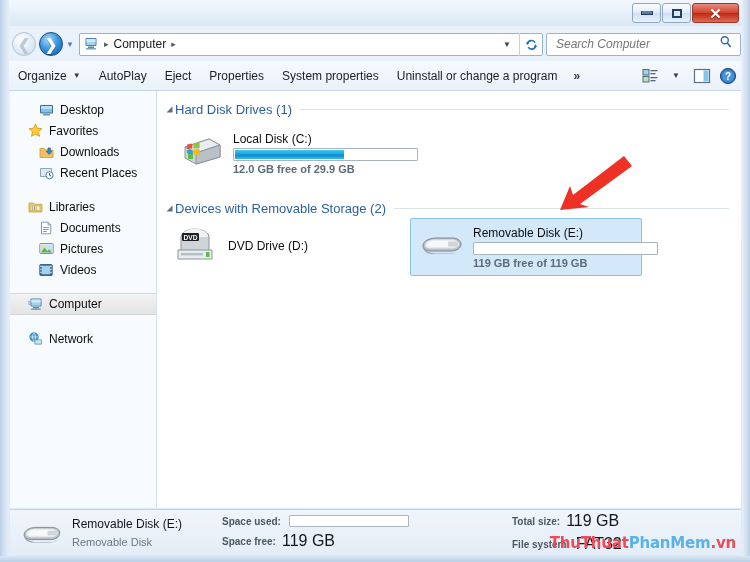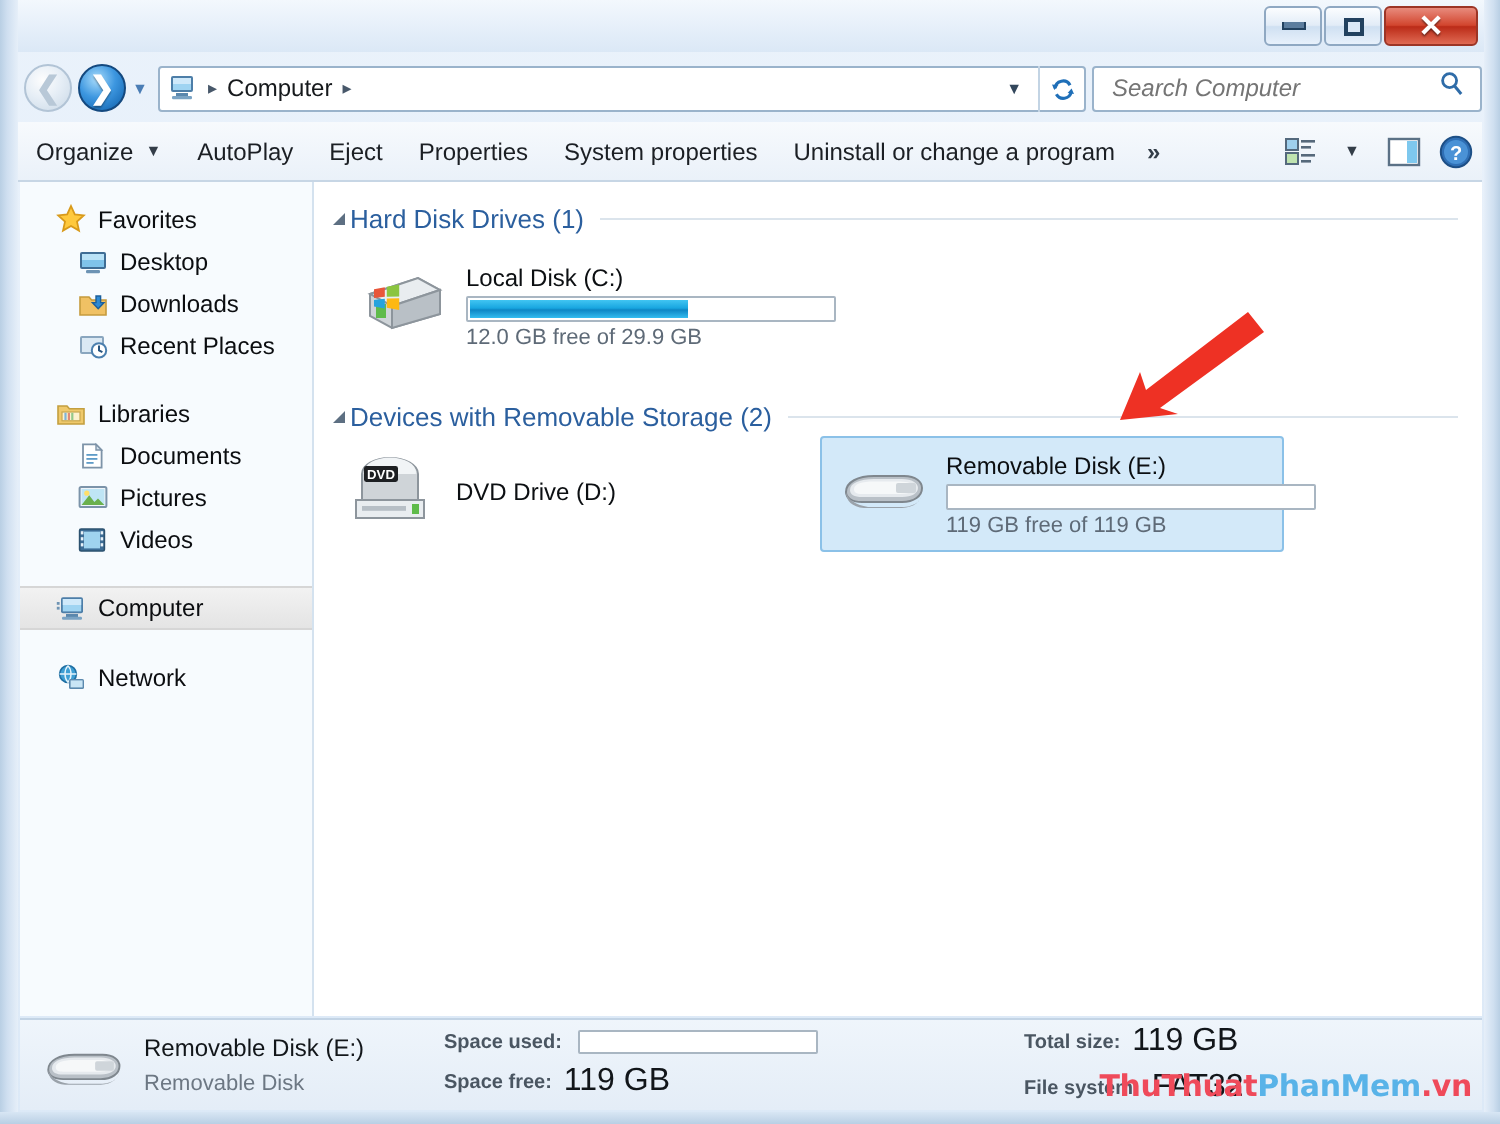--- a/index.html
+++ b/index.html
@@ -228,21 +228,21 @@
     border: 1px solid #a9b6c2;
     border-radius: 1px;
     box-sizing: border-box;
     padding: 1px;
     overflow:hidden;
   }
   .meter-fill {
     height: 100%;
     background: linear-gradient(180deg,#41c5f2 0%, #18a6e0 45%, #0e86c4 55%, #35bdf0 100%);
   }
-  .tile-sub { font-size: 11px; color:#5e6a77; white-space:nowrap; }
+  .tile-sub { font-size: 11px; color:#5e6a77; white-space:nowrap;font-weight:bold; }
 
   .dvd-tile { display:flex; align-items:center; gap: 9px; padding-left: 14px; margin-top: 8px;}
 
   
   .details {
     position:absolute;
     left: 10px; top: 509px;
     width: 731px; height: 46px;
     background: linear-gradient(180deg,#eff5fb 0%, #e4edf7 100%);
     border-top: 1px solid #c3d4e5;
@@ -392,38 +392,38 @@
         <circle cx="9" cy="9" r="7.6" fill="#2f6fb5" stroke="#1d4f86" stroke-width="1"></circle>
         <circle cx="9" cy="9" r="6" fill="#4a92d6"></circle>
         <text x="9" y="13" font-size="10" font-weight="bold" fill="#ffffff" text-anchor="middle" font-family="Liberation Sans, sans-serif">?</text>
       </svg>
     </div>
   </div>
 
   <div class="navpane">
     <div style="height:8px"></div>
 
-    <div class="nav-row">
-      <span class="nav-ico">
-        <svg width="15" height="15" viewBox="0 0 15 15">
-          <path d="M7.5 1 L9.4 5.2 L13.9 5.7 L10.5 8.8 L11.5 13.3 L7.5 11 L3.5 13.3 L4.5 8.8 L1.1 5.7 L5.6 5.2 Z" fill="#ffc93d" stroke="#d89a1b" stroke-width="0.9"></path>
-        </svg>
-      </span>
-      <span>Favorites</span>
-    </div>
     <div class="nav-row child">
       <span class="nav-ico">
         <svg width="15" height="14" viewBox="0 0 15 14">
           <rect x="1" y="2" width="13" height="8.5" rx="1" fill="#3f6d95"></rect>
           <rect x="2" y="3" width="11" height="6.5" fill="#7fc3ea"></rect>
           <rect x="2" y="3" width="11" height="3" fill="#b9e2f7"></rect>
           <rect x="4" y="11" width="7" height="1.6" rx="0.6" fill="#6d93b4"></rect>
         </svg>
       </span>
       <span>Desktop</span>
+    </div>
+    <div class="nav-row">
+      <span class="nav-ico">
+        <svg width="15" height="15" viewBox="0 0 15 15">
+          <path d="M7.5 1 L9.4 5.2 L13.9 5.7 L10.5 8.8 L11.5 13.3 L7.5 11 L3.5 13.3 L4.5 8.8 L1.1 5.7 L5.6 5.2 Z" fill="#ffc93d" stroke="#d89a1b" stroke-width="0.9"></path>
+        </svg>
+      </span>
+      <span>Favorites</span>
     </div>
     <div class="nav-row child">
       <span class="nav-ico">
         <svg width="15" height="14" viewBox="0 0 15 14">
           <path d="M1 3.5 L5.5 3.5 L6.8 5 L14 5 L14 12.5 L1 12.5 Z" fill="#f0c164" stroke="#c59b3d" stroke-width="0.8"></path>
           <path d="M9 3 L11.3 3 L11.3 6.3 L13 6.3 L10.1 9.4 L7.2 6.3 L9 6.3 Z" fill="#2e8ad4" stroke="#1c5f9b" stroke-width="0.7"></path>
         </svg>
       </span>
       <span>Downloads</span>
     </div>

